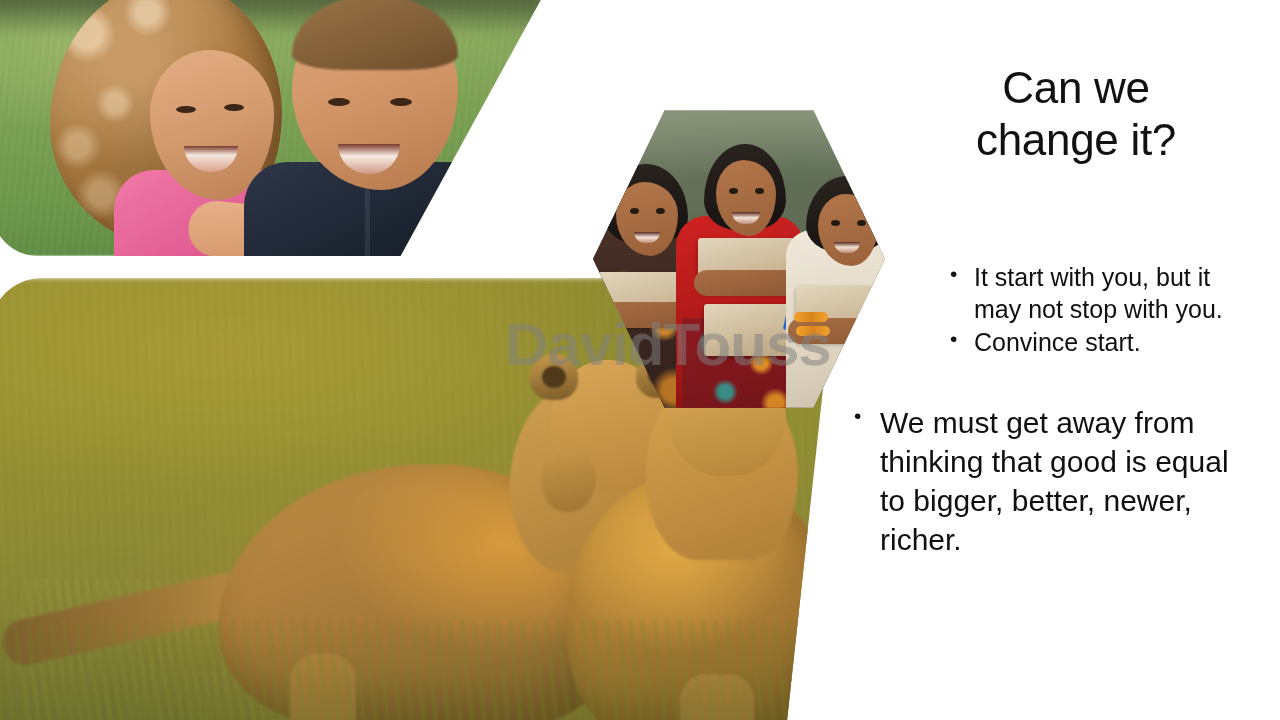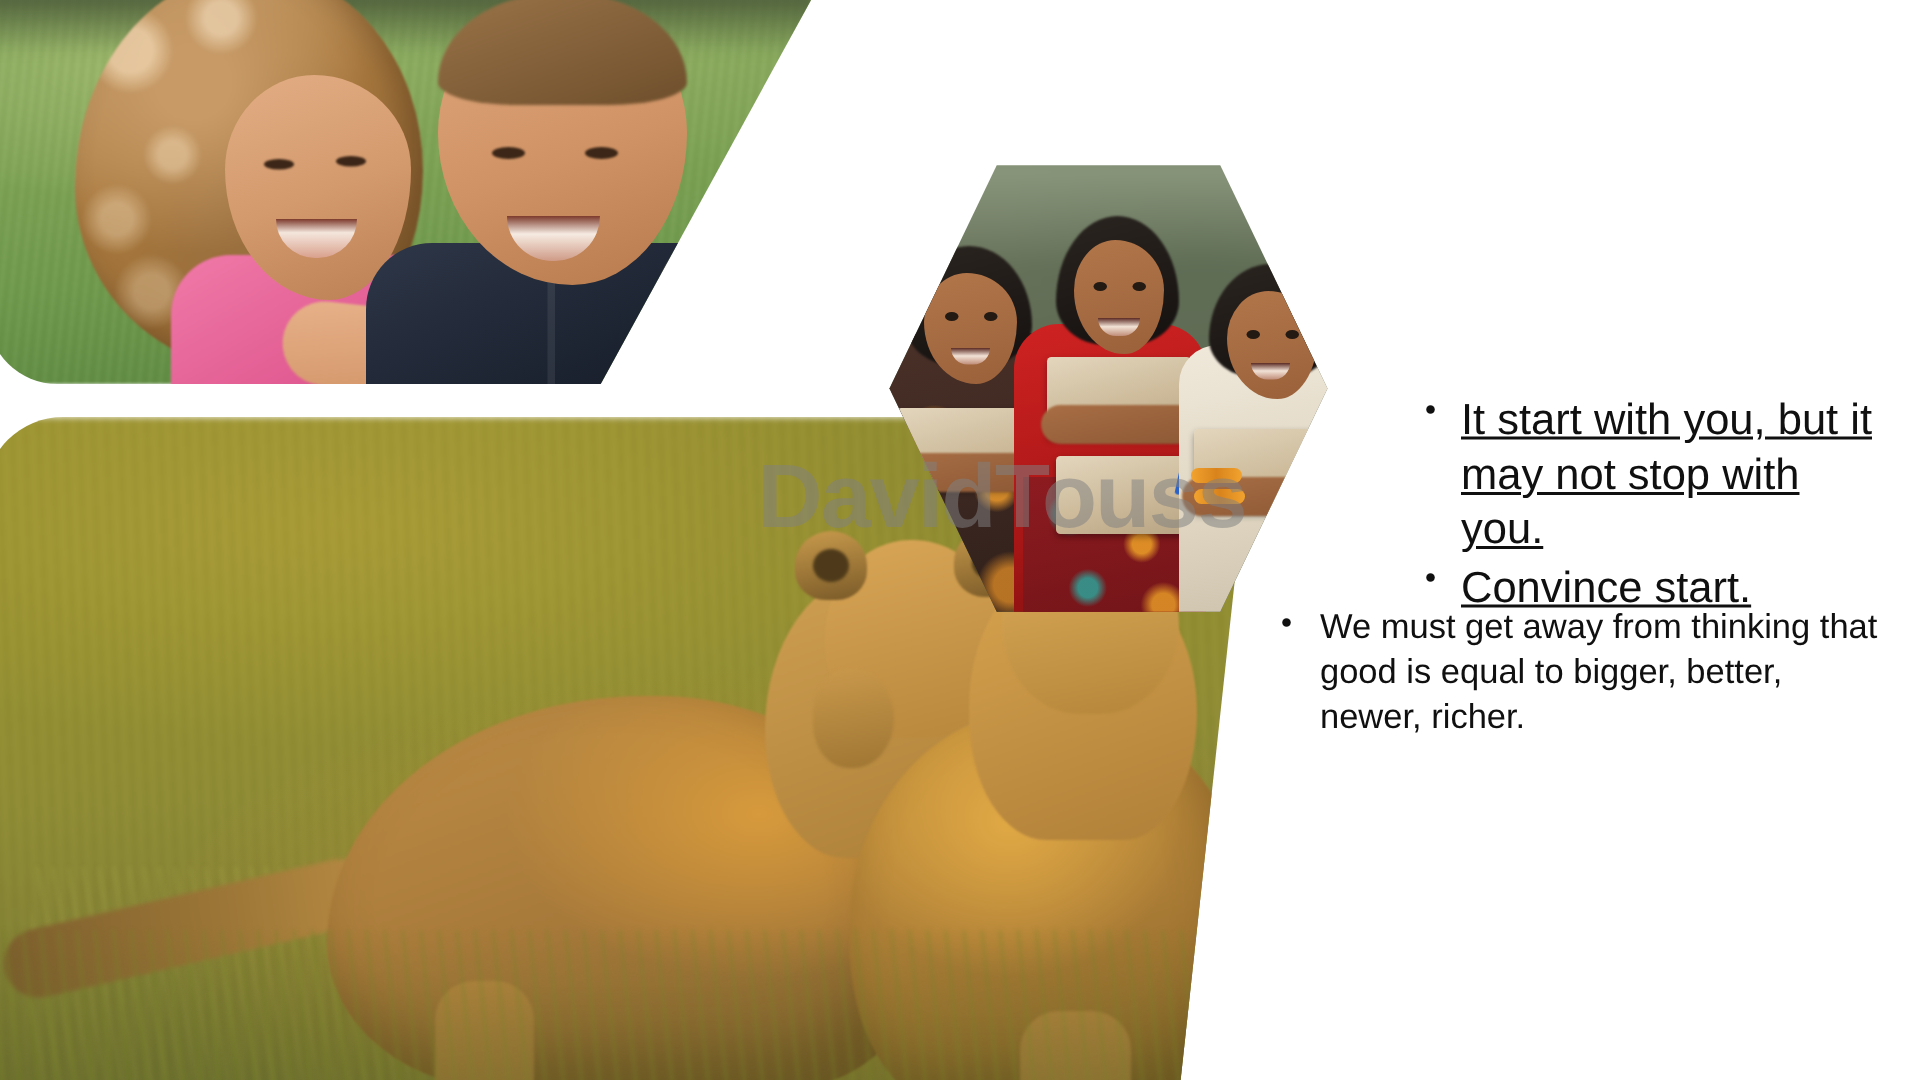--- a/index.html
+++ b/index.html
@@ -372,21 +372,21 @@
     filter:blur(.4px);
   }
   .hx-pen{
     position:absolute; width:4px; height:30px; border-radius:2px;
     background:#2b62c8; transform:rotate(12deg); filter:blur(.3px);
   }
 
   
   .watermark{
     position:absolute;
-    left:505px; top:296px;
+    left:505px; top:310px;
     width:340px;
     font-size:60px;
     font-weight:700;
     letter-spacing:-1px;
     color:rgba(128,128,128,.52);
     white-space:nowrap;
     pointer-events:none;
     user-select:none;
     font-family:"Liberation Sans", sans-serif;
   }
@@ -406,43 +406,42 @@
 
   .bullet-group-1{
     position:absolute;
     left:948px; top:262px;
     width:312px;
   }
   .bullet-group-1 li{
     list-style:none;
     position:relative;
     padding-left:26px;
-    font-size:29px;
+    font-size:25px;
     line-height:1.26;
     color:#101010;
     margin-bottom:2px;
-    text-decoration:underline;
   }
   .bullet-group-1 li::before{
     content:"\2022";
     position:absolute; left:2px; top:-1px;
     font-size:21px;
     color:#101010;
   }
 
   .bullet-group-2{
     position:absolute;
     left:852px; top:403px;
     width:400px;
   }
   .bullet-group-2 li{
     list-style:none;
     position:relative;
     padding-left:28px;
-    font-size:23px;
+    font-size:30px;
     line-height:1.30;
     color:#101010;
   }
   .bullet-group-2 li::before{
     content:"\2022";
     position:absolute; left:2px; top:-1px;
     font-size:21px;
     color:#101010;
   }
 
@@ -545,20 +544,24 @@
       <div class="c-smile" style="left:244px; top:138px; width:26px; height:11px;"></div>
       <div class="c-book" style="left:206px; top:182px; width:96px; height:56px;"></div>
       <div class="c-arm" style="left:198px; top:214px; width:98px; height:26px;"></div>
       <div class="hx-bangles" style="left:204px; top:208px;"></div>
       <div class="hx-bangles" style="left:206px; top:222px;"></div>
     </div>
   </div>
 
   <div class="watermark">DavidTouss</div>
 
+  <div class="title">
+    <div>Can we</div>
+    <div>change it?</div>
+  </div>
 
   <ul class="bullet-group-1">
     <li>It start with you, but it may not stop with you.</li>
     <li>Convince start.</li>
   </ul>
 
   <ul class="bullet-group-2">
     <li>We must get away from thinking that good is equal to bigger, better, newer, richer.</li>
   </ul>
 

